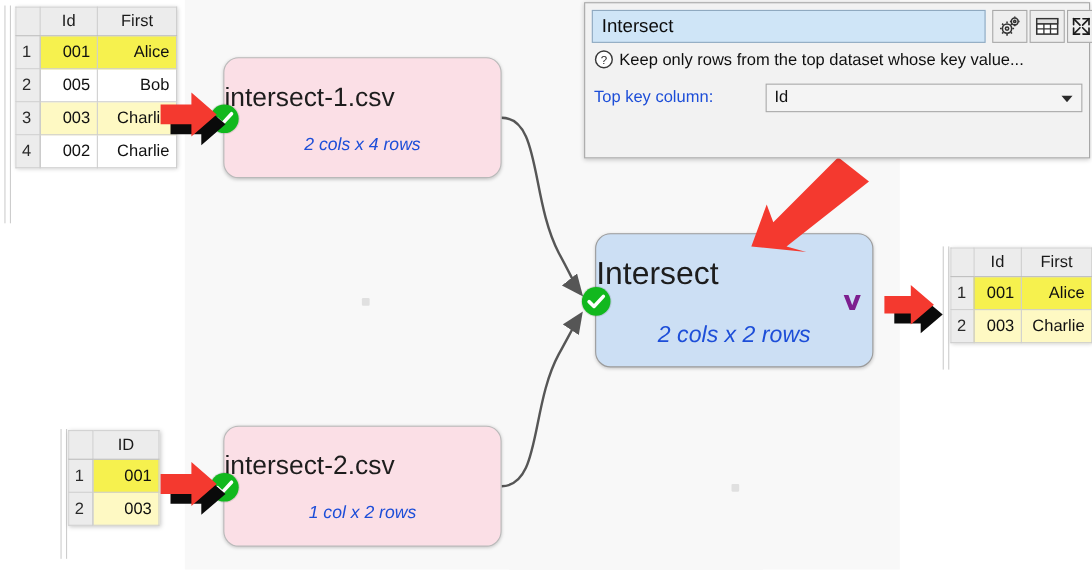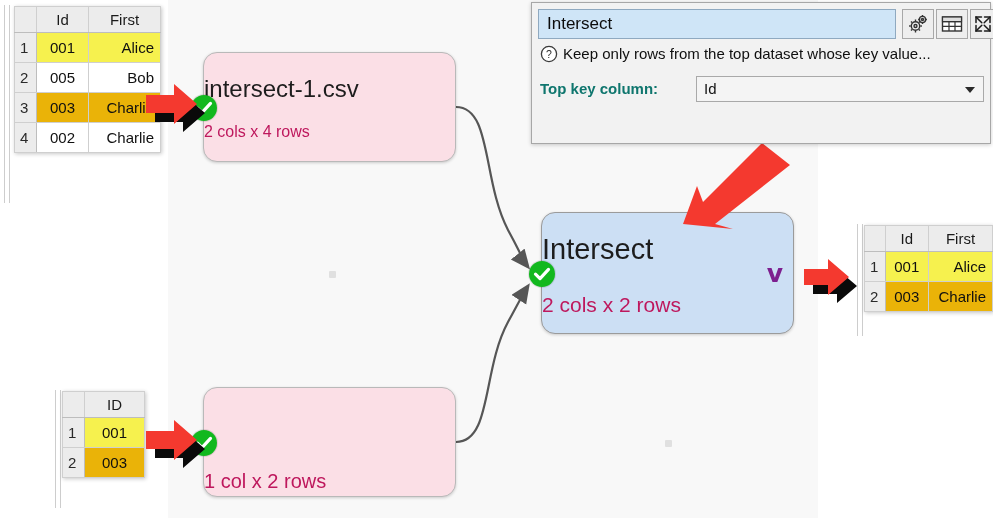--- a/index.html
+++ b/index.html
@@ -51,22 +51,24 @@
   .node-title {
     position: absolute;
     left: 0; right: 0;
     text-align: left;
     color: #1d1d1d;
     white-space: nowrap;
   }
   .node-sub {
     position: absolute;
     left: 0; right: 0;
-    color: #be185d;
-    white-space: nowrap;
+    text-align: center;
+    color: #1d4ed8;
+    white-space: nowrap;
+    font-style: italic;
   }
 
   
   .badge-check {
     position: absolute;
     width: 26px;
     height: 26px;
     border-radius: 50%;
     background: #12b81e;
     box-shadow: 0 0 0 1px rgba(0,0,0,0.10);
@@ -108,24 +110,24 @@
   }
   .tbl th.corner { background:#ececec; }
   .tbl td.rowhdr {
     background: #ececec;
     color: #2a2a2a;
     text-align: left;
     width: 22px;
     padding: 0 5px;
     border-right: 1px solid #bdbdbd;
   }
-  .cell-num { text-align: center; }
+  .cell-num { text-align: right; }
   .cell-txt { text-align: right; }
   .hl-yellow { background: #f6f14e; }
-  .hl-purple { background: #eab308; }
+  .hl-purple { background: #fef9c3; }
   .tbl-rail {
     position: absolute;
     width: 4px;
     background: #ffffff;
     border-left: 1px solid #cdcdcd;
     border-right: 1px solid #cdcdcd;
   }
 
   
   #dialog {
@@ -190,24 +192,23 @@
   .dlg-row {
     position: absolute;
     left: 8px;
     right: 6px;
     height: 26px;
   }
   .dlg-label {
     position: absolute;
     left: 0; top: 0;
     font-size: 15px;
-    color: #0f766e;
+    color: #1d4ed8;
     line-height: 26px;
     white-space: nowrap;
-    font-weight: bold;
   }
   .dlg-combo {
     position: absolute;
     left: 156px;
     right: 0;
     top: 0;
     height: 26px;
     background: #f4f4f4;
     border: 1px solid #a9a9a9;
     box-sizing: border-box;
@@ -258,21 +259,22 @@
   <div class="node-title" style="top:22px;font-size:24px;">intersect-1.csv</div>
   <div class="node-sub" style="top:70px;font-size:16px;">2 cols x 4 rows</div>
   <div class="badge-check" style="left:-13px;top:42px;">
     <svg width="26" height="26" viewBox="0 0 26 26">
       <path d="M6.5,13.2 L11,17.6 L19.5,8.4" fill="none" stroke="#ffffff" stroke-width="3.2" stroke-linecap="round" stroke-linejoin="round"></path>
     </svg>
   </div>
 </div>
 
 <div class="node node-src" id="node-intersect-2" style="left: 203px; top: 387px; width: 253px; height: 110px;">
-  <div class="node-sub" style="top:82px;font-size:20px;">1 col x 2 rows</div>
+  <div class="node-title" style="top:22px;font-size:24px;">intersect-2.csv</div>
+  <div class="node-sub" style="top:70px;font-size:16px;">1 col x 2 rows</div>
   <div class="badge-check" style="left:-13px;top:42px;">
     <svg width="26" height="26" viewBox="0 0 26 26">
       <path d="M6.5,13.2 L11,17.6 L19.5,8.4" fill="none" stroke="#ffffff" stroke-width="3.2" stroke-linecap="round" stroke-linejoin="round"></path>
     </svg>
   </div>
 </div>
 
 <div class="node node-op" id="node-intersect-op" style="left: 541px; top: 212px; width: 253px; height: 122px;">
   <div class="node-title" style="top:20px;font-size:29px;">Intersect</div>
   <div class="node-sub" style="top:80px;font-size:21px;">2 cols x 2 rows</div>

